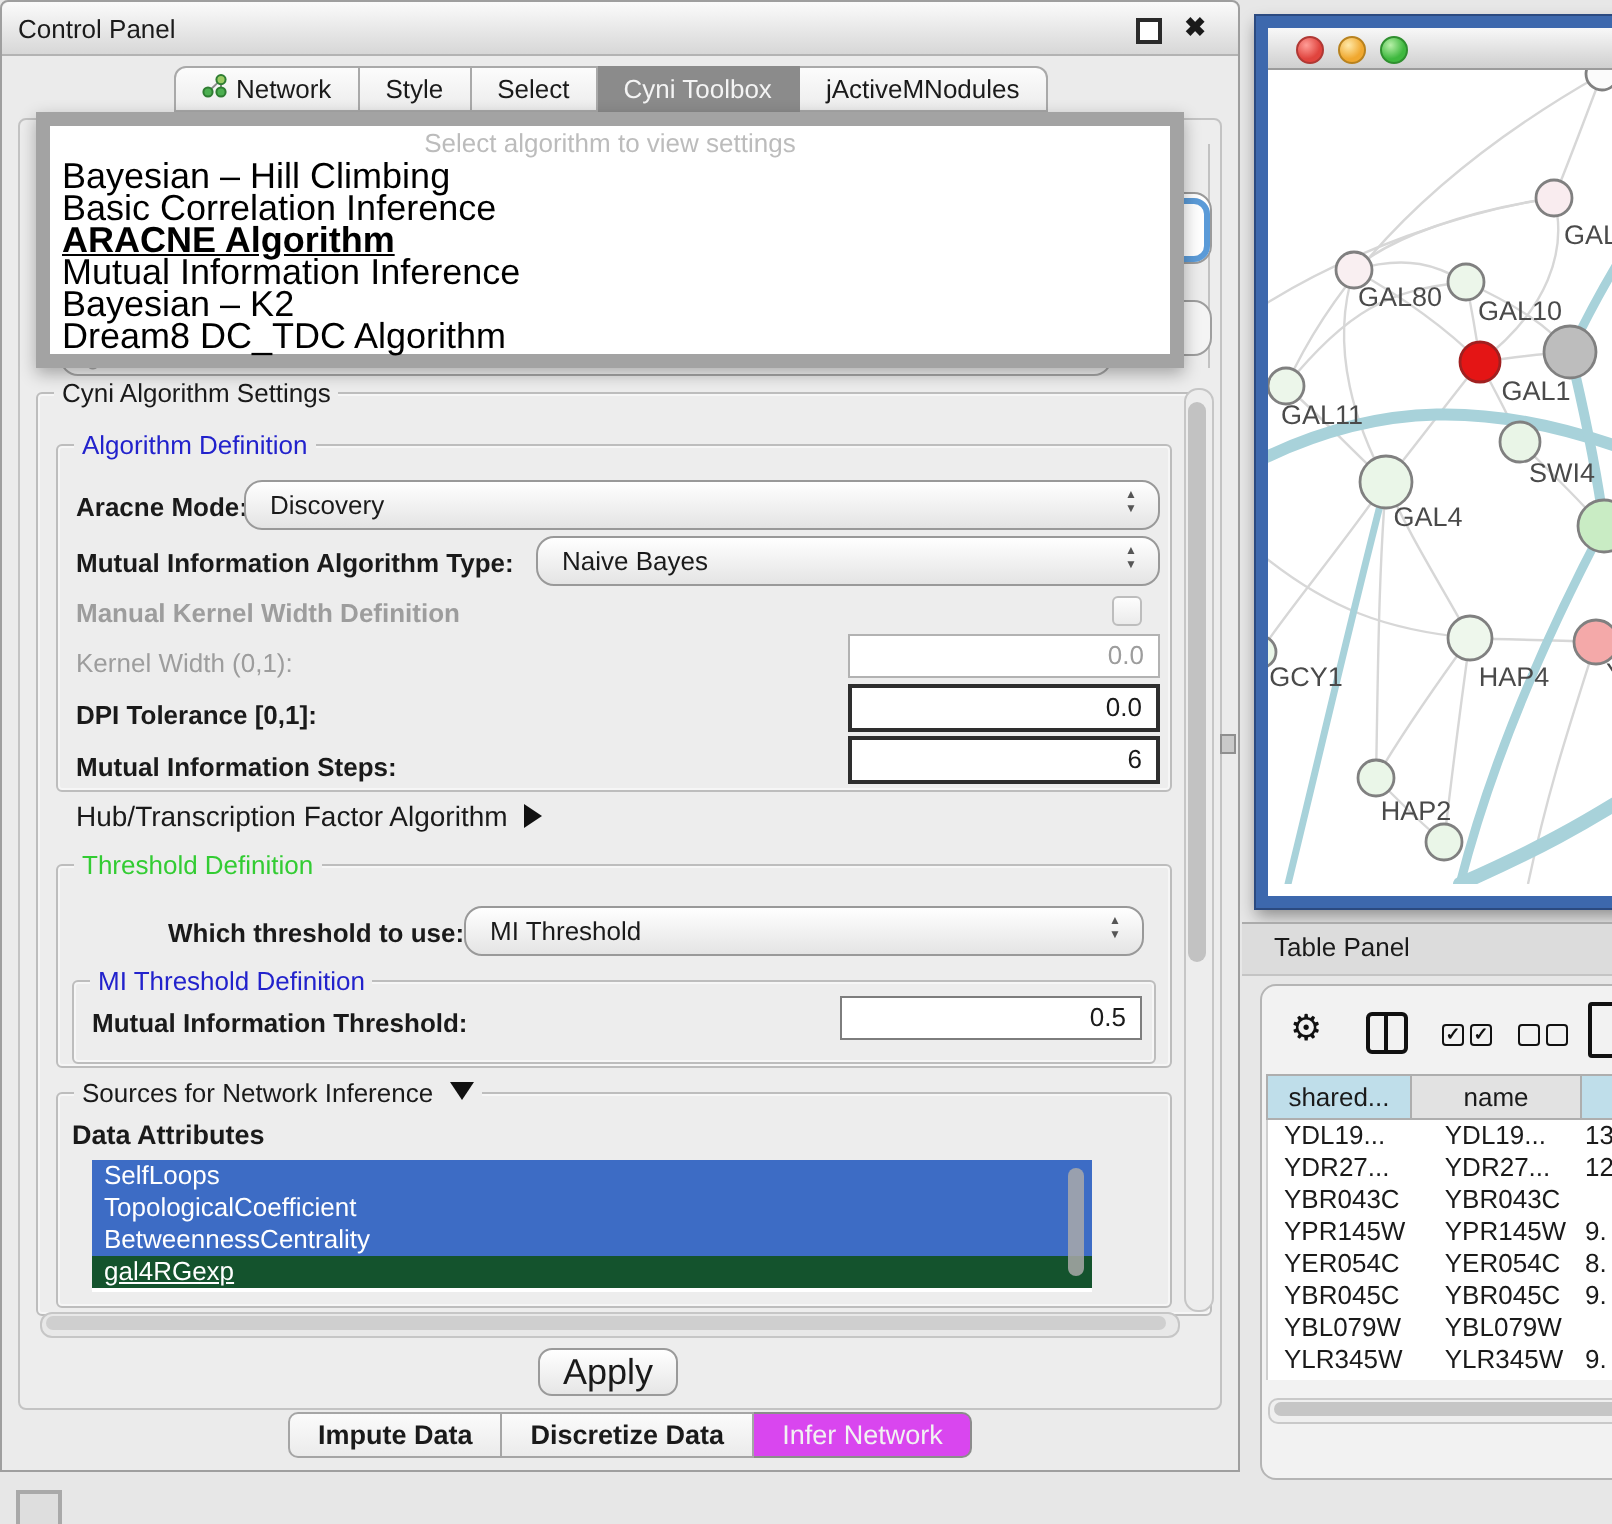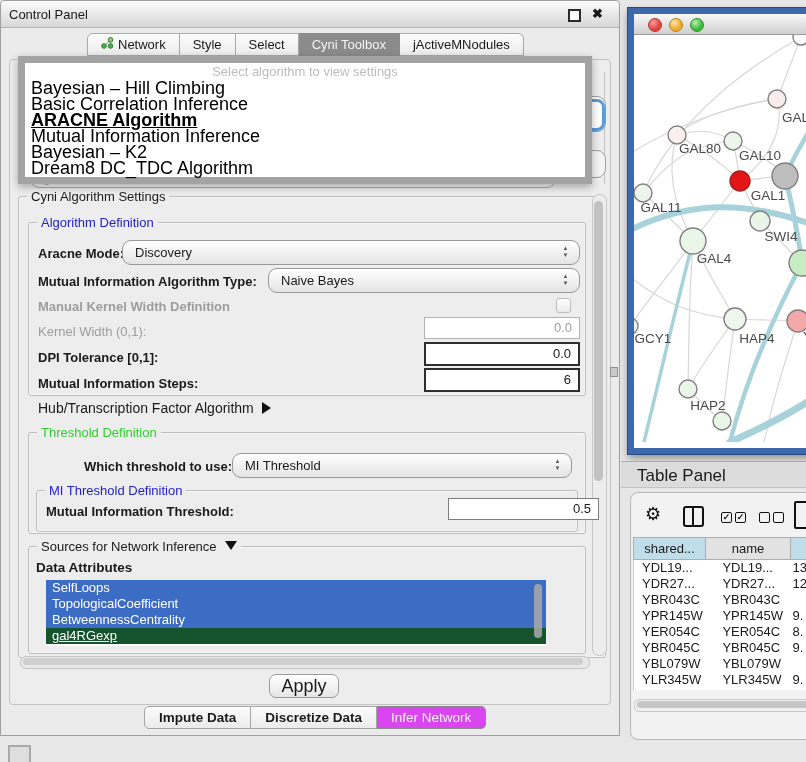--- a/index.html
+++ b/index.html
@@ -81,21 +81,21 @@
   .net-win{left:628px;top:8px;width:200px;height:434px;border:6px solid #3d68ad;outline:1px solid #2b4a80;
            background:#fff;box-shadow:0 4px 8px rgba(0,0,0,.4);}
   .net-bar{left:0;top:0;width:100%;height:20px;background:linear-gradient(#f8f8f8,#cfcfcf);border-bottom:1px solid #9b9b9b;}
   .light{top:4px;width:12px;height:12px;border-radius:50%;}
   .light.red{left:14px;background:radial-gradient(circle at 35% 30%,#ff9d97,#e0443e 60%);border:1px solid #b03834;}
   .light.yellow{left:35px;background:radial-gradient(circle at 35% 30%,#ffe9a8,#f0a830 60%);border:1px solid #b8821f;}
   .light.green{left:56px;background:radial-gradient(circle at 35% 30%,#b7f0a8,#3fb83f 60%);border:1px solid #2f8f2f;}
   .net-canvas{left:0;top:21px;width:200px;height:407px;background:#fff;overflow:hidden;}
   
   .tp-bar{left:621px;top:461px;width:185px;height:25px;background:#dcdcdc;border-top:1px solid #ababab;border-bottom:1px solid #c4c4c4;}
-  .tp-bar-text{left:16px;top:4px;font-size:17px;}
+  .tp-bar-text{left:16px;top:4px;font-size:13px;}
   .tp-win{left:630px;top:492px;width:190px;height:246px;background:#f2f2f2;border:1px solid #b5b5b5;border-radius:8px 0 0 8px;}
   .icon-gear{left:14px;top:12px;font-size:18px;line-height:18px;color:#111;}
   .icon-split{left:52px;top:13px;width:17px;height:17px;border:2px solid #111;border-radius:3px;}
   .icon-split::after{content:"";position:absolute;left:7px;top:0;width:2px;height:100%;background:#111;}
   .mini-box{top:19px;width:9px;height:9px;border:1.5px solid #111;border-radius:2px;font-size:9px;line-height:9px;text-align:center;font-weight:bold;color:#111;}
   .icon-doc{left:163px;top:8px;width:16px;height:24px;border:2.5px solid #111;border-radius:2px;background:#f2f2f2;}
   .tbl-head{left:2px;top:44px;width:188px;height:23px;display:flex;}
   .th{border:1px solid #aeaeae;border-left:none;text-align:center;line-height:21px;font-size:13px;overflow:hidden;}
   .th:first-child{border-left:1px solid #aeaeae;}
   .th.blue{background:#bfdeea;}
@@ -202,21 +202,21 @@
   </div>
   <span class="abs lbl b" style="left:84px;top:459px;">Which threshold to use:</span>
   <div class="abs combo" style="left:232px;top:453px;width:326px;height:23px;">
     <span>MI Threshold</span>
     <span class="spin"></span>
   </div>
   <div class="abs grp" style="left:36px;top:490px;width:540px;height:40px;">
     <span class="gt blue">MI Threshold Definition</span>
   </div>
   <span class="abs lbl b" style="left:46px;top:504px;">Mutual Information Threshold:</span>
-  <div class="abs fld mid" style="left:420px;top:498px;width:142px;height:20px;background:#fff;margin-left:28px;">0.5</div>
+  <div class="abs fld mid" style="left:420px;top:498px;width:142px;height:20px;background:#fff;">0.5</div>
 
   <div class="abs grp" style="left:28px;top:546px;width:556px;height:106px;">
     <span class="gt"><span>Sources for Network Inference</span><span class="tri-down" style="border-top-color:#111;"></span></span>
   </div>
   <span class="abs lbl b" style="left:36px;top:560px;font-size:13.5px;">Data Attributes</span>
   <div class="abs attr-list">
     <div id="attr-items">
         <div class="attr-item" style="background: rgb(61, 108, 197);">SelfLoops</div>
         <div class="attr-item" style="background: rgb(61, 108, 197);">TopologicalCoefficient</div>
         <div class="attr-item" style="background: rgb(61, 108, 197);">BetweennessCentrality</div>

